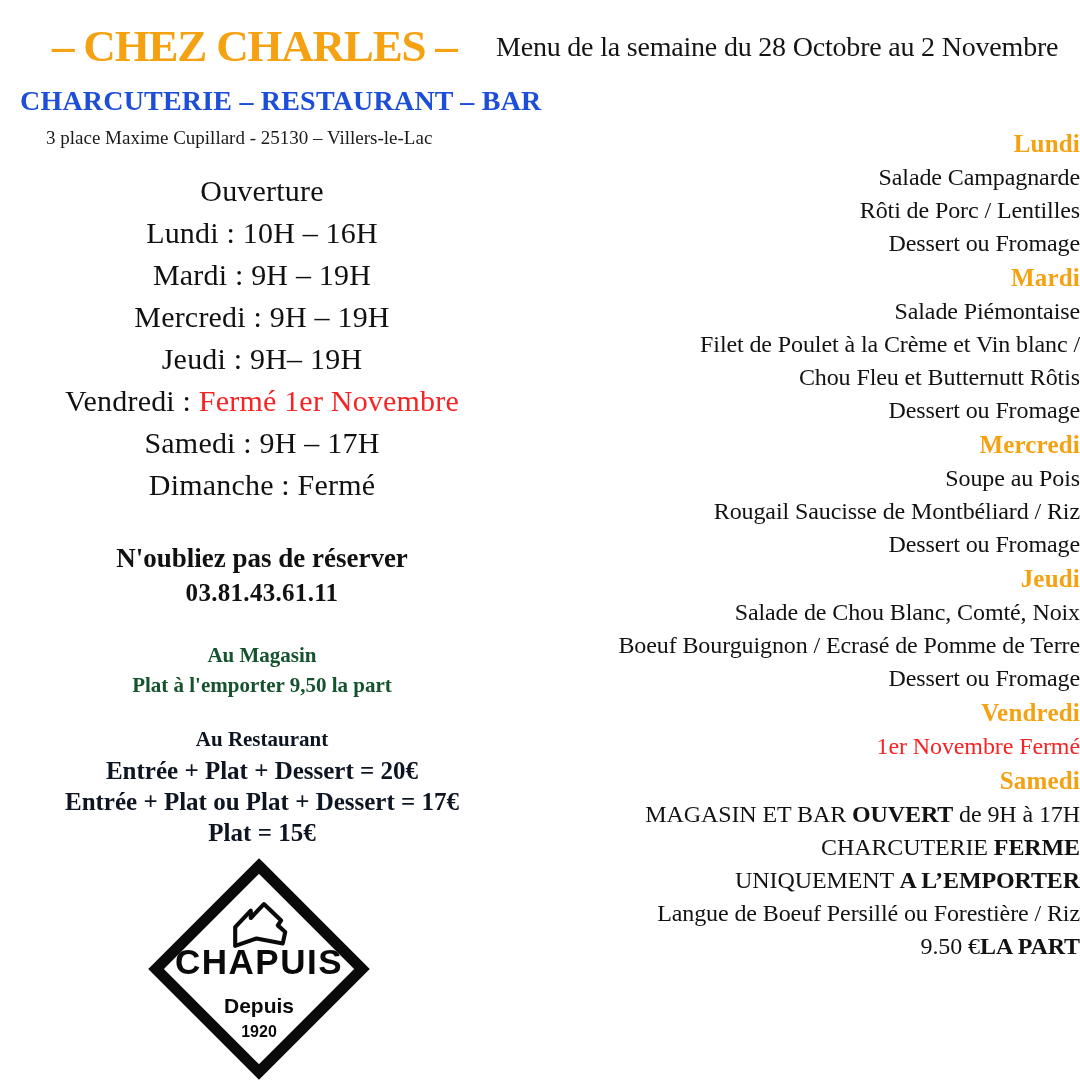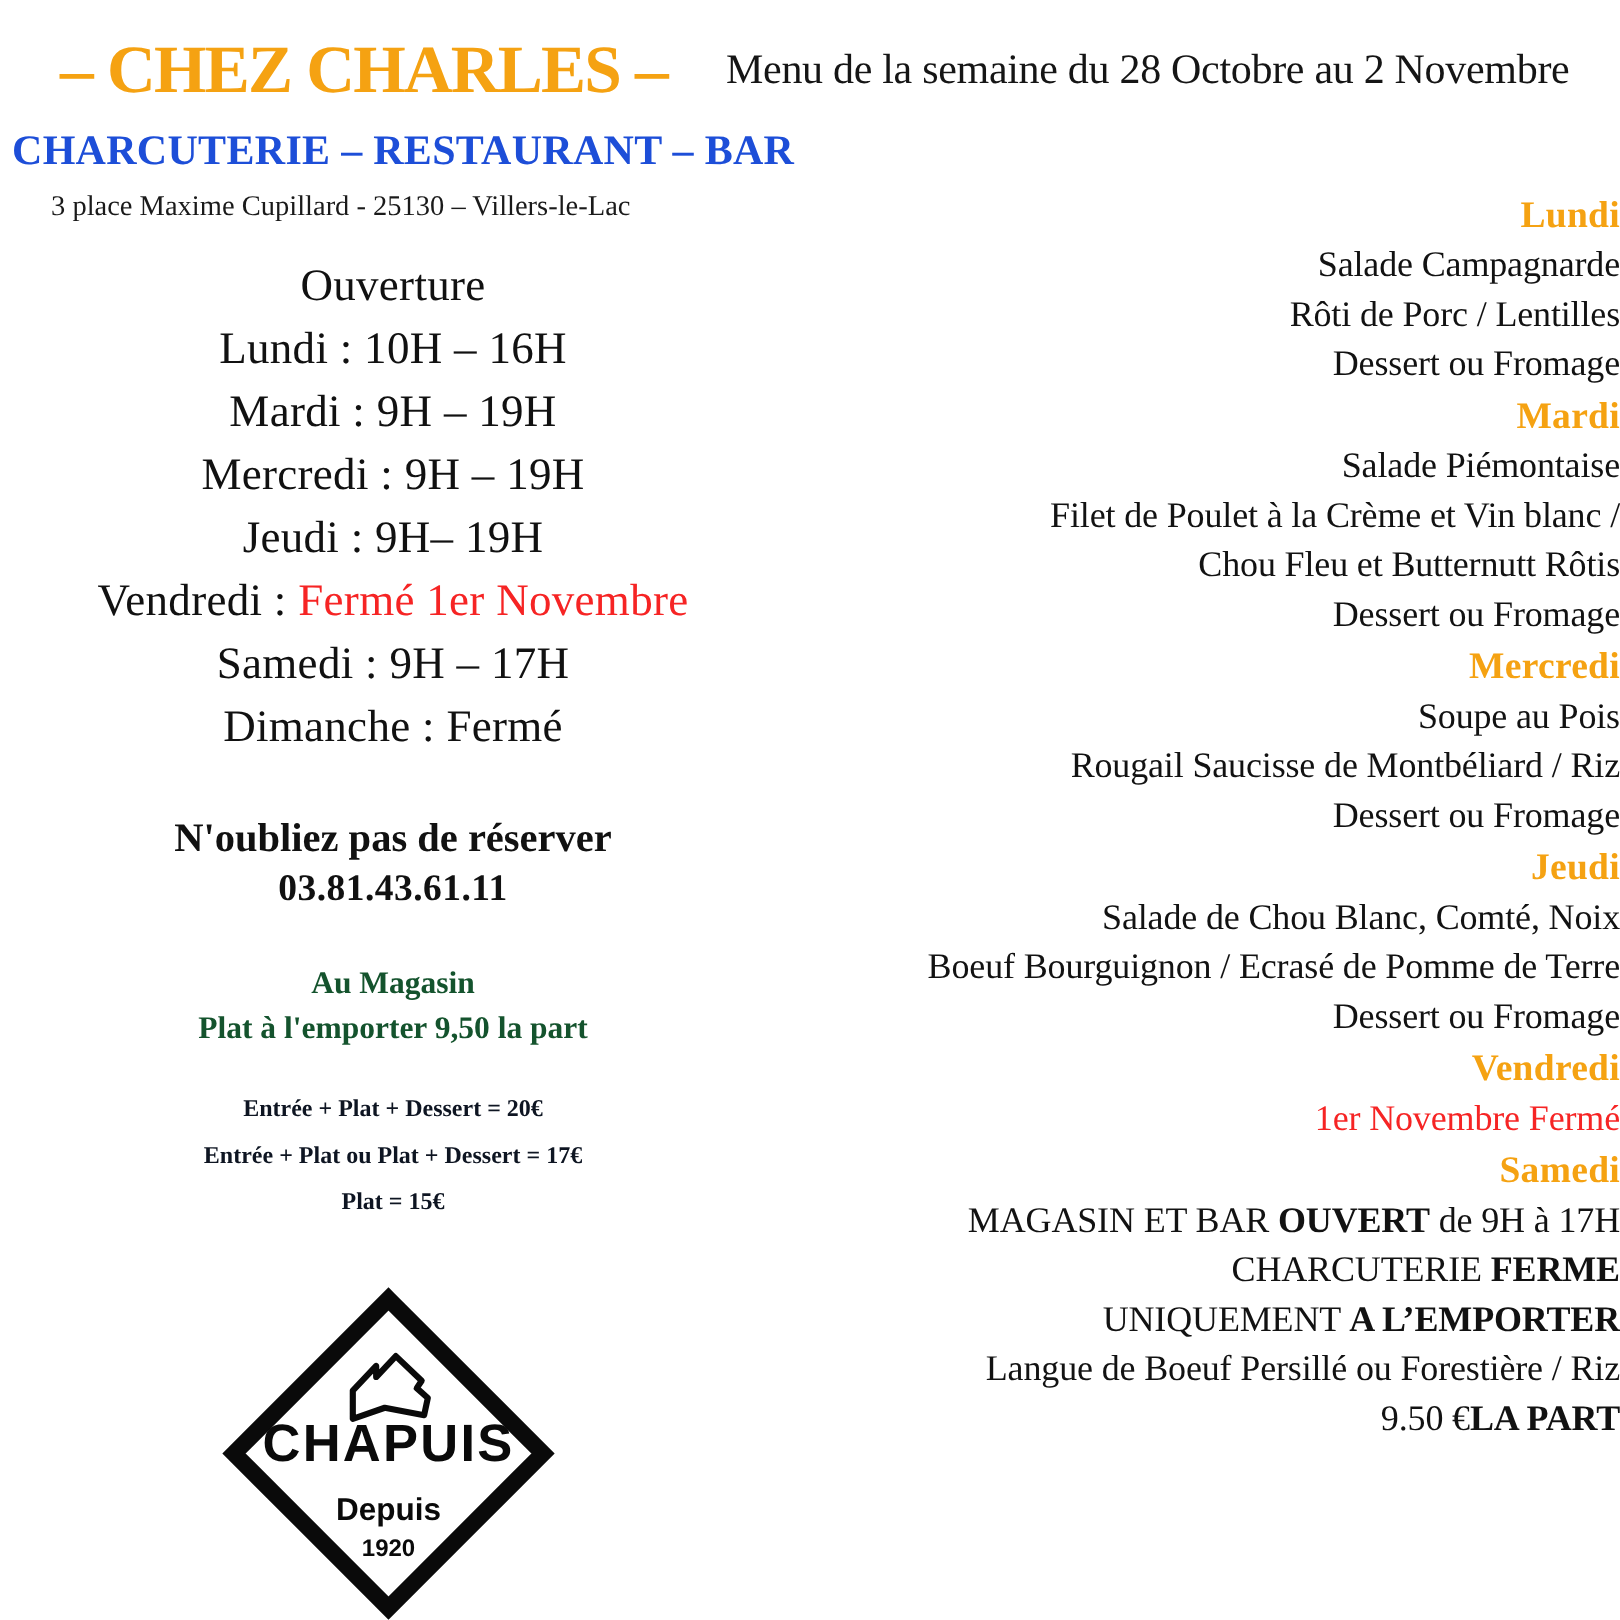--- a/index.html
+++ b/index.html
@@ -12,21 +12,21 @@
     background: #ffffff;
     font-family: "Liberation Serif", "DejaVu Serif", serif;
     color: #111111;
     overflow: hidden;
     position: relative;
   }
 
   
   .header {
     position: absolute;
-    top: 0; left: 0;
+    top: 0; left: 12px;
     width: 1000px;
     height: 150px;
   }
   .brand-row {
     position: absolute;
     top: 20px;
     left: 0;
     width: 1080px;
     height: 54px;
     white-space: nowrap;
@@ -121,21 +121,21 @@
     font-weight: bold;
   }
 
   .resto-block { margin-top: 24px; color: #0e1522; }
   .resto-title {
     font-size: 21px;
     line-height: 31px;
     font-weight: bold;
   }
   .resto-line {
-    font-size: 16px;
+    font-size: 25px;
     line-height: 31px;
     font-weight: bold;
     white-space: nowrap;
   }
 
   
   .logo-wrap {
     position: absolute;
     left: 148px;
     top: 858px;
@@ -198,20 +198,21 @@
     <div class="reserve-title">N'oubliez pas de réserver</div>
     <div class="reserve-phone">03.81.43.61.11</div>
   </div>
 
   <div class="shop-block">
     <div class="shop-title">Au Magasin</div>
     <div class="shop-line">Plat à l'emporter  9,50 la part</div>
   </div>
 
   <div class="resto-block">
+    <div class="resto-title">Au Restaurant</div>
     <div id="resto-list">
         <div class="resto-line">Entrée + Plat + Dessert = 20€</div>
         <div class="resto-line">Entrée + Plat ou Plat + Dessert = 17€</div>
         <div class="resto-line">Plat = 15€</div>
       </div>
   </div>
 
 </div>
 
 <div class="logo-wrap">

